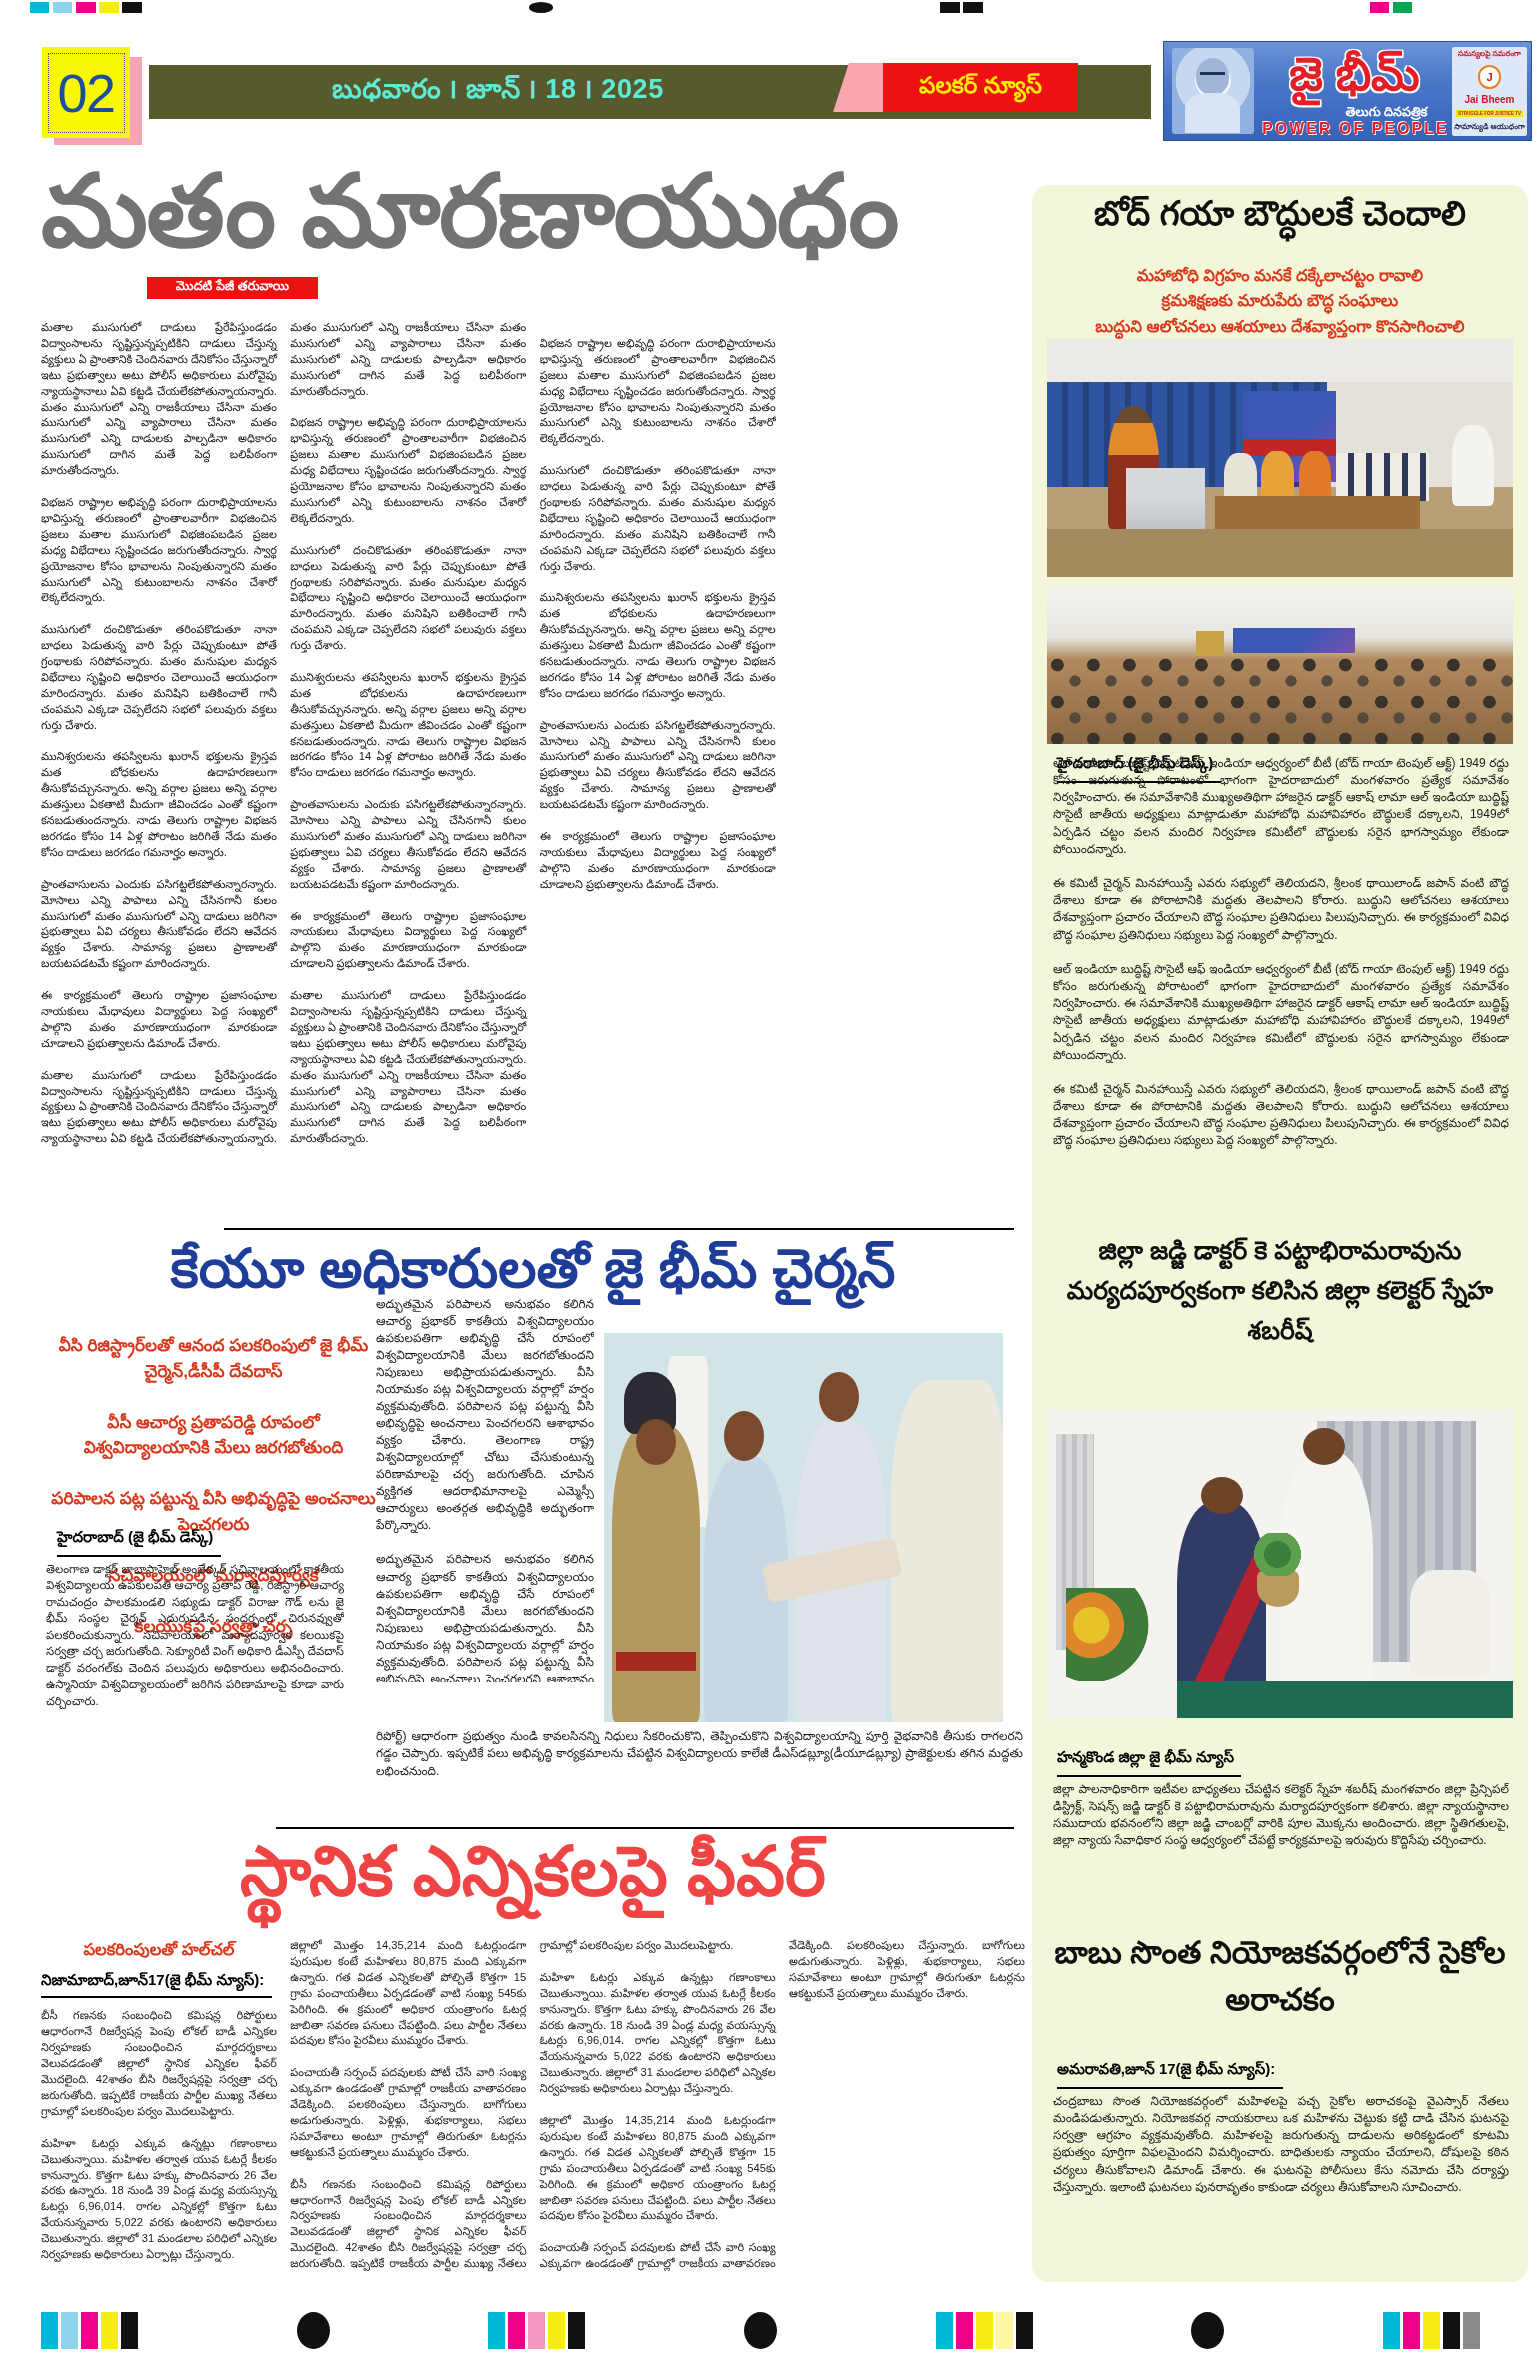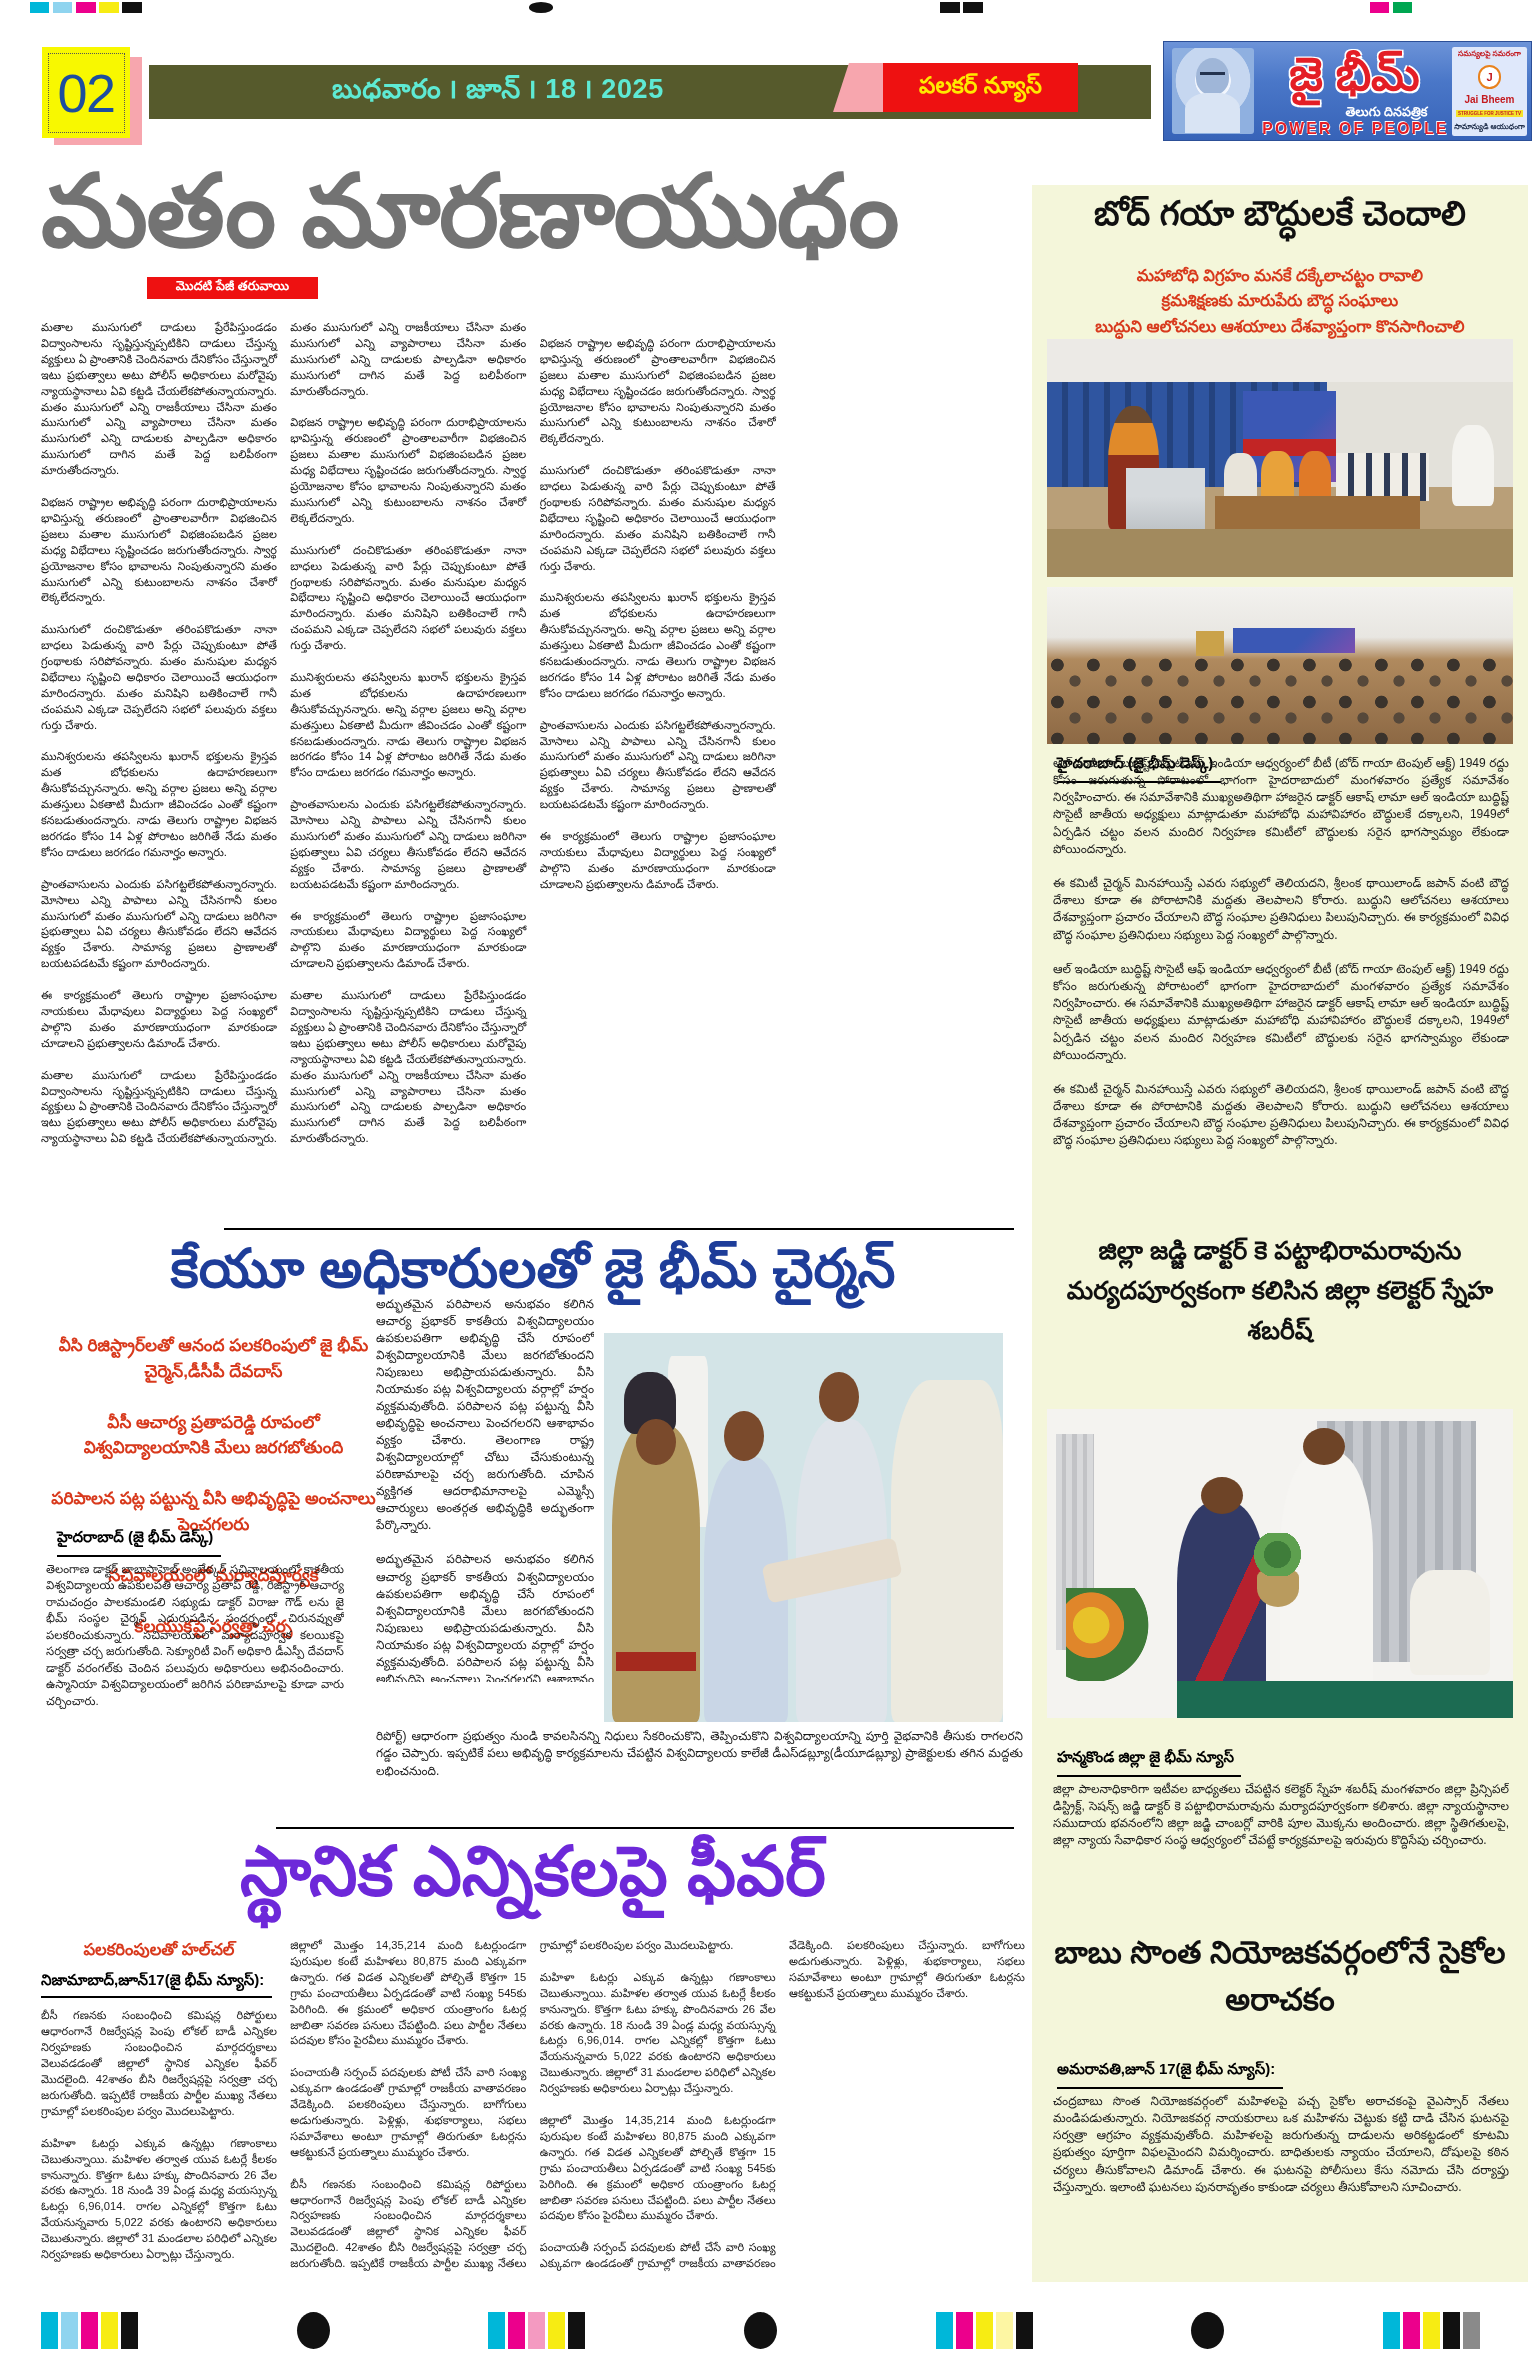--- a/index.html
+++ b/index.html
@@ -53,21 +53,21 @@
 
   
   .lead-headline{left:41px;top:148px;width:984px;height:142px;text-align:left;
                  font-size:101px;line-height:1.25;font-weight:700;color:#737373;letter-spacing:-1.5px;}
   .continued-tag{left:147px;top:277px;width:171px;height:21.6px;background:#ee1111;color:#ffffff;
                  font-size:12.7px;font-weight:700;display:flex;align-items:center;justify-content:center;}
   .lead-body{left:41px;top:320px;width:984px;height:838px;column-count:4;column-gap:13.4px;column-fill:auto;
              font-size:11.2px;line-height:1.42;text-align:justify;white-space:pre-line;overflow:hidden;color:#111;}
 
   
-  .rail{left:1032px;top:185px;width:496px;height:2097px;background:#f4f6da;}
+  .rail{left:1032px;top:185px;width:496px;height:2097px;background:#f4f6da;border-radius:17px;}
   .rail .headline1{position:absolute;left:7.5px;top:9px;width:481px;text-align:center;
                    font-size:34px;font-weight:800;color:#101010;line-height:1.15;}
   .rail .subheads{position:absolute;left:10.4px;top:78px;width:475px;text-align:center;
                   color:#d8391c;font-size:16.4px;font-weight:700;line-height:1.55;white-space:pre-line;}
   .ph{position:absolute;overflow:hidden;}
   .ph>i{position:absolute;display:block;}
   .ph1{left:15px;top:154px;width:466px;height:238px;background:#b99f78;}
   .ph2{left:15px;top:402px;width:466px;height:157px;background:linear-gradient(180deg,#f3f2ef 0%,#e8e6e1 32%,#b08a5e 46%,#8c6844 100%);}
   .rail .dl1{position:absolute;left:25px;top:569px;}
   .rail .body1{position:absolute;left:21px;top:570px;width:456px;height:419px;font-size:12px;line-height:1.43;
@@ -95,21 +95,21 @@
   .ku-dl{left:57px;top:1528px;}
   .ku-col1{left:46px;top:1561px;width:298px;height:262px;font-size:11.6px;line-height:1.42;text-align:justify;
            white-space:pre-line;overflow:hidden;}
   .ku-col2{left:376px;top:1296px;width:218px;height:386px;font-size:12px;line-height:1.42;text-align:justify;
            white-space:pre-line;overflow:hidden;}
   .ph3{left:604px;top:1333px;width:399px;height:389px;background:#d3e4e7;}
   .ku-wide{left:376px;top:1728px;width:647px;height:94px;font-size:12px;line-height:1.45;text-align:justify;
            white-space:pre-line;overflow:hidden;}
 
   
-  .local-headline{left:41px;top:1832px;width:984px;text-align:center;font-size:69px;font-weight:800;color:#6d28d9;}
+  .local-headline{left:41px;top:1832px;width:984px;text-align:center;font-size:69px;font-weight:800;color:#ef4444;}
   .local-content{left:41px;top:1938px;width:984px;height:343px;column-count:4;column-gap:13.4px;column-fill:auto;
                  font-size:11.2px;line-height:1.42;text-align:justify;overflow:hidden;}
   .local-subhead{text-align:center;color:#d8391c;font-size:16.4px;font-weight:800;margin:0 0 7.5px 0;break-inside:avoid;}
   .local-dl{margin:0 0 10.4px 0;break-inside:avoid;}
   .local-body{white-space:pre-line;}
 </style>
 </head>
 <body>
 
 <div class="page">

